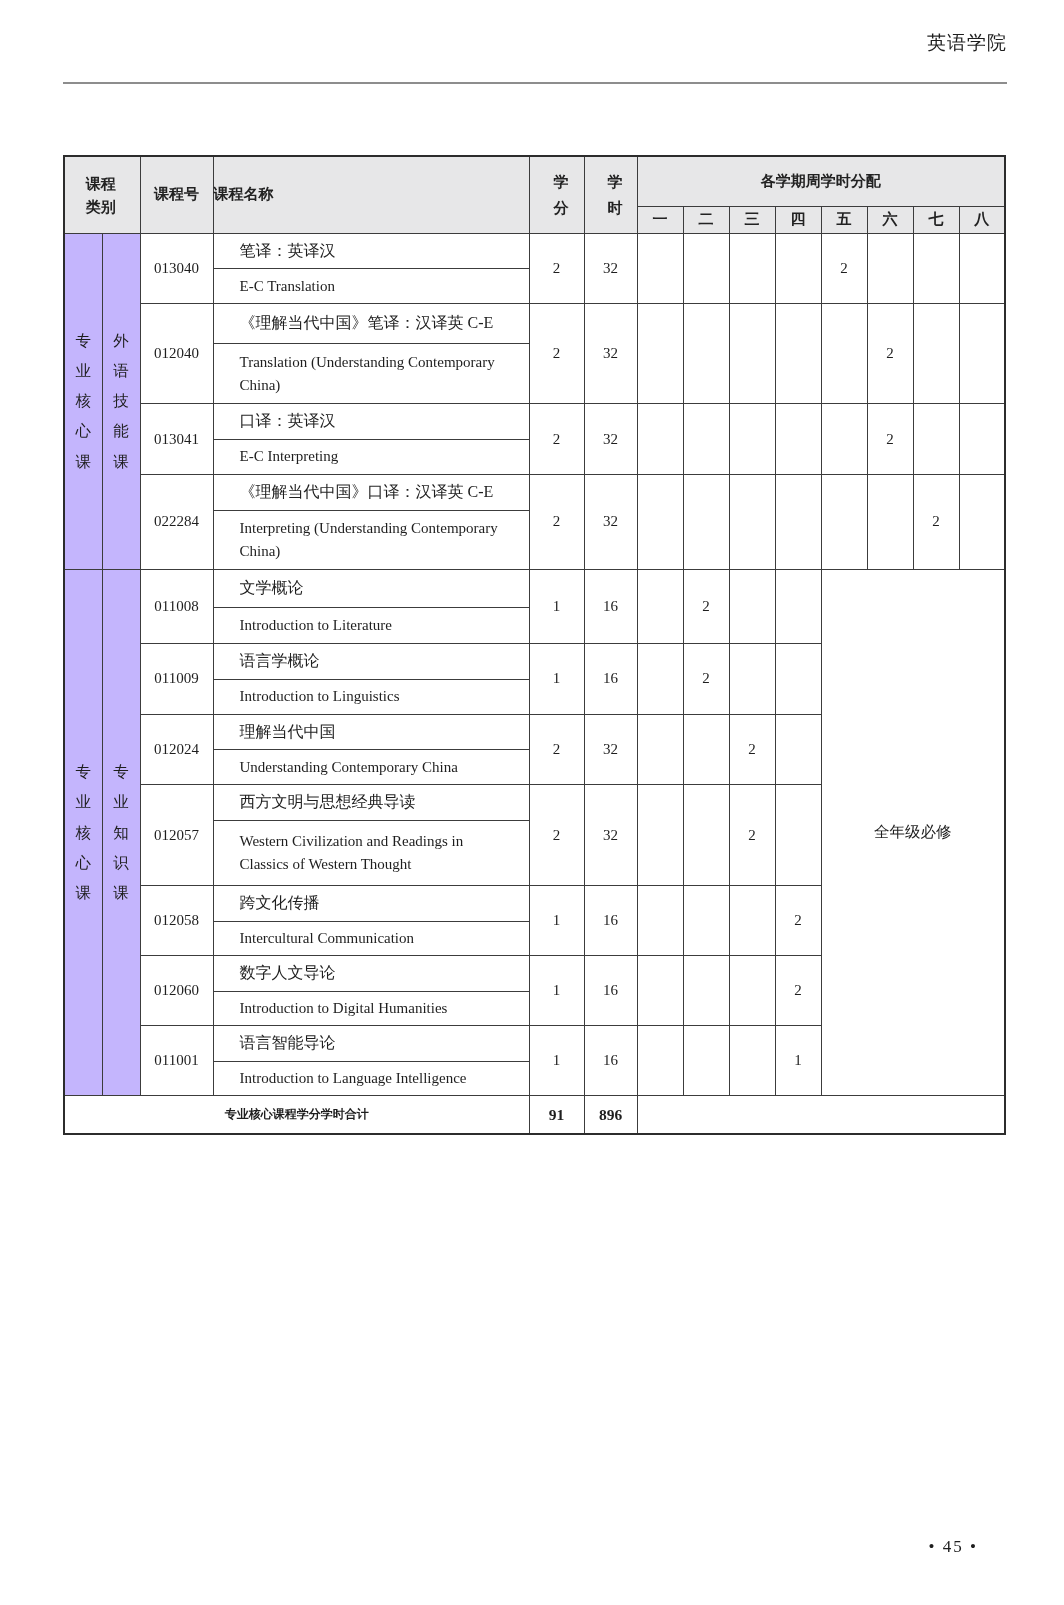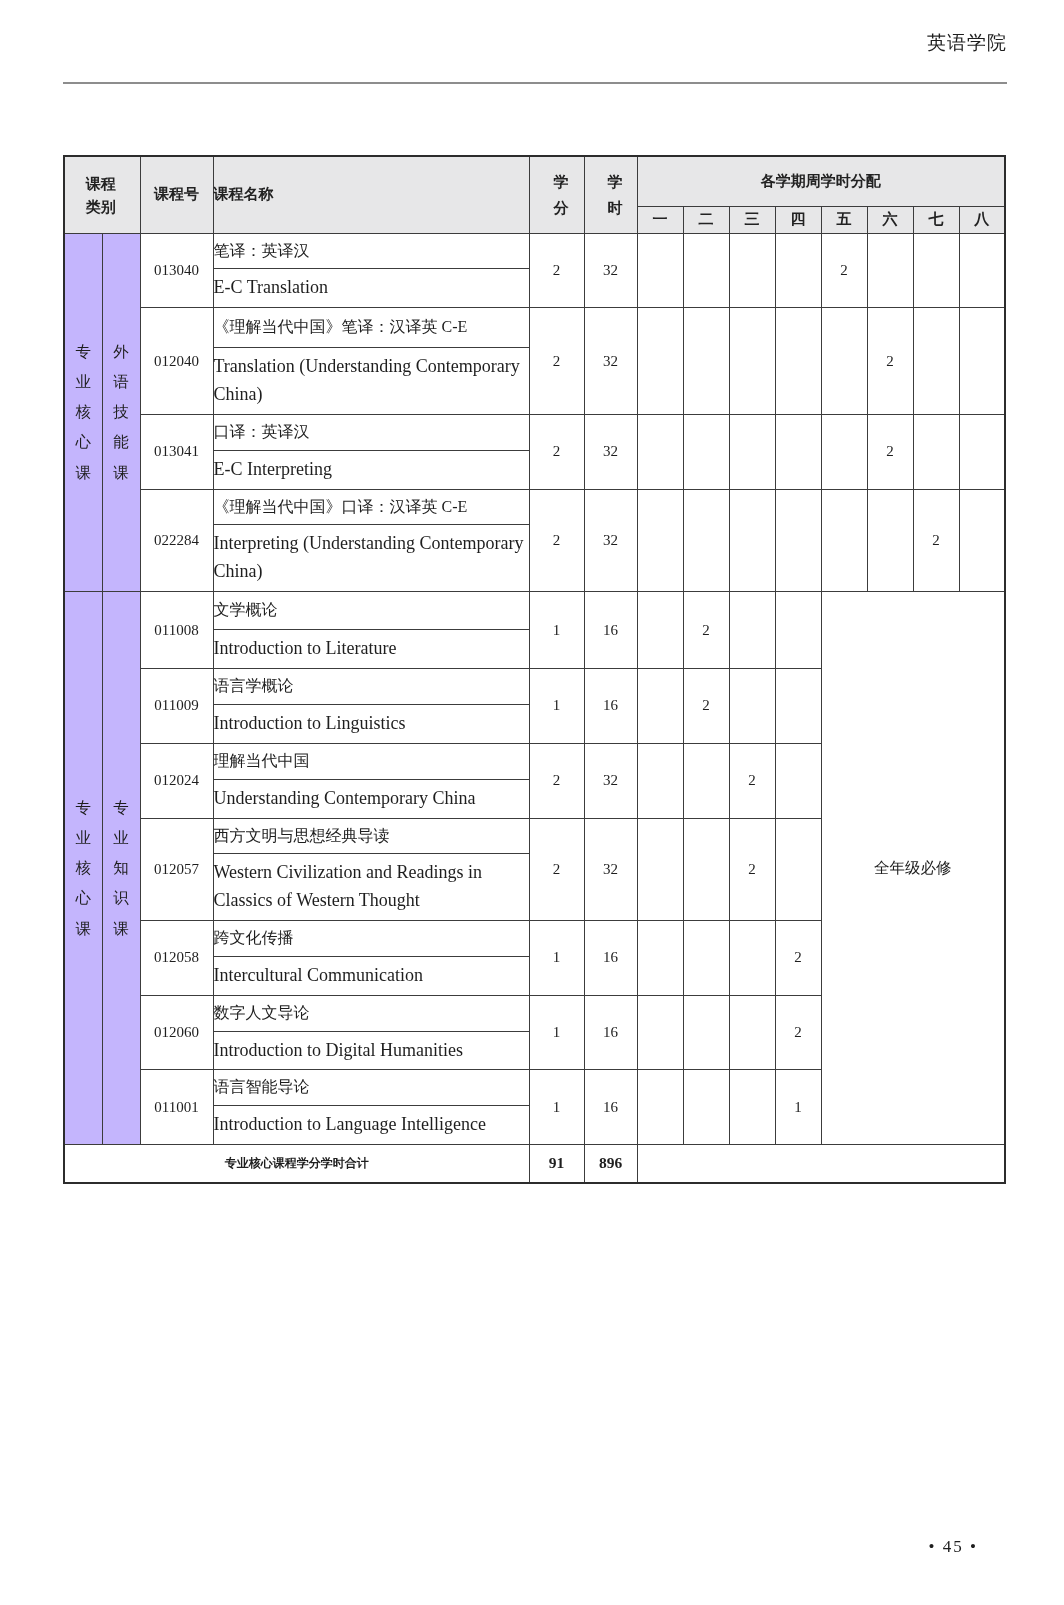--- a/index.html
+++ b/index.html
@@ -49,23 +49,23 @@
   .wrap2 { display: inline-block; width: 2.2em; word-break: break-all; line-height: 1.55; text-align: left; }
   .wrap1 { display: inline-block; width: 1.1em; word-break: break-all; line-height: 1.75; text-align: center; margin-left: 9px; }
 
   td.cat { background: #c4b5fd; }
   .vtext {
     display: inline-block; width: 1.1em; word-break: break-all;
     line-height: 1.95; font-size: 15.5px; letter-spacing: 0;
     text-align: center;
   }
   td.num  { font-size: 15px; }
-  td.name { text-align: left; padding: 5px 0; line-height: 1.55; }
+  td.name { text-align: left; padding: 5px 26px; line-height: 1.55; }
   td.zh   { font-size: 16px; }
-  td.en   { font-size: 18px; }
+  td.en   { font-size: 15px; }
   td.sem  { font-size: 15px; }
   td.note { font-size: 15.5px; }
   td.total-label {
     font-family: "Liberation Sans", "DejaVu Sans", sans-serif;
     font-weight: 700; font-size: 12px;
   }
   td.bold { font-weight: 700; font-size: 15.5px; }
 
   
   .page-num {

